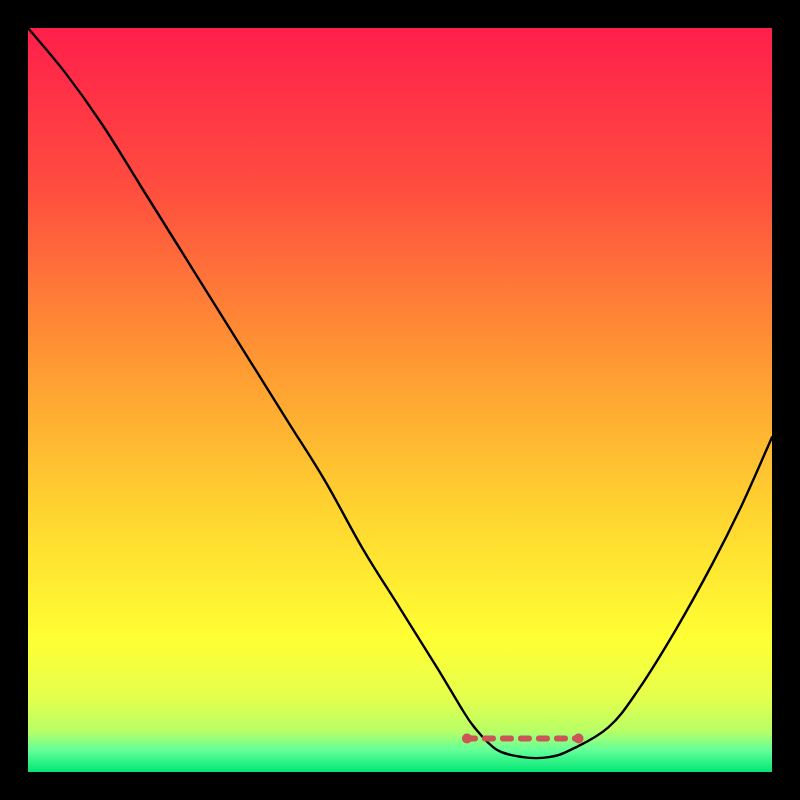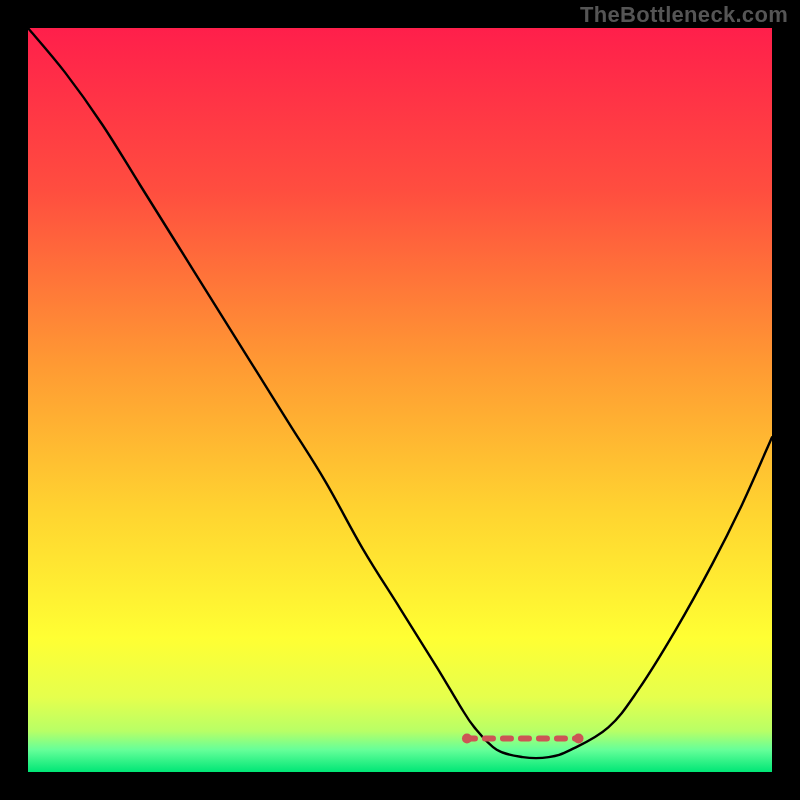--- a/index.html
+++ b/index.html
@@ -37,21 +37,20 @@
     width: 744px;
     height: 744px;
     display: block;
   }
 </style>
 </head>
 <body>
 
 <div class="page">
 
-  <div class="watermark">TheBottleneck.com</div>
 
   <div class="plot-wrap">
     <svg class="plot" viewBox="0 0 744 744" preserveAspectRatio="none">
       <defs>
         <linearGradient id="bg-grad" x1="0" y1="0" x2="0" y2="1">
         <stop offset="0%" stop-color="#ff1f4b"></stop>
             <stop offset="22%" stop-color="#ff4e3f"></stop>
             <stop offset="45%" stop-color="#ff9933"></stop>
             <stop offset="65%" stop-color="#ffd430"></stop>
             <stop offset="82%" stop-color="#ffff33"></stop>

